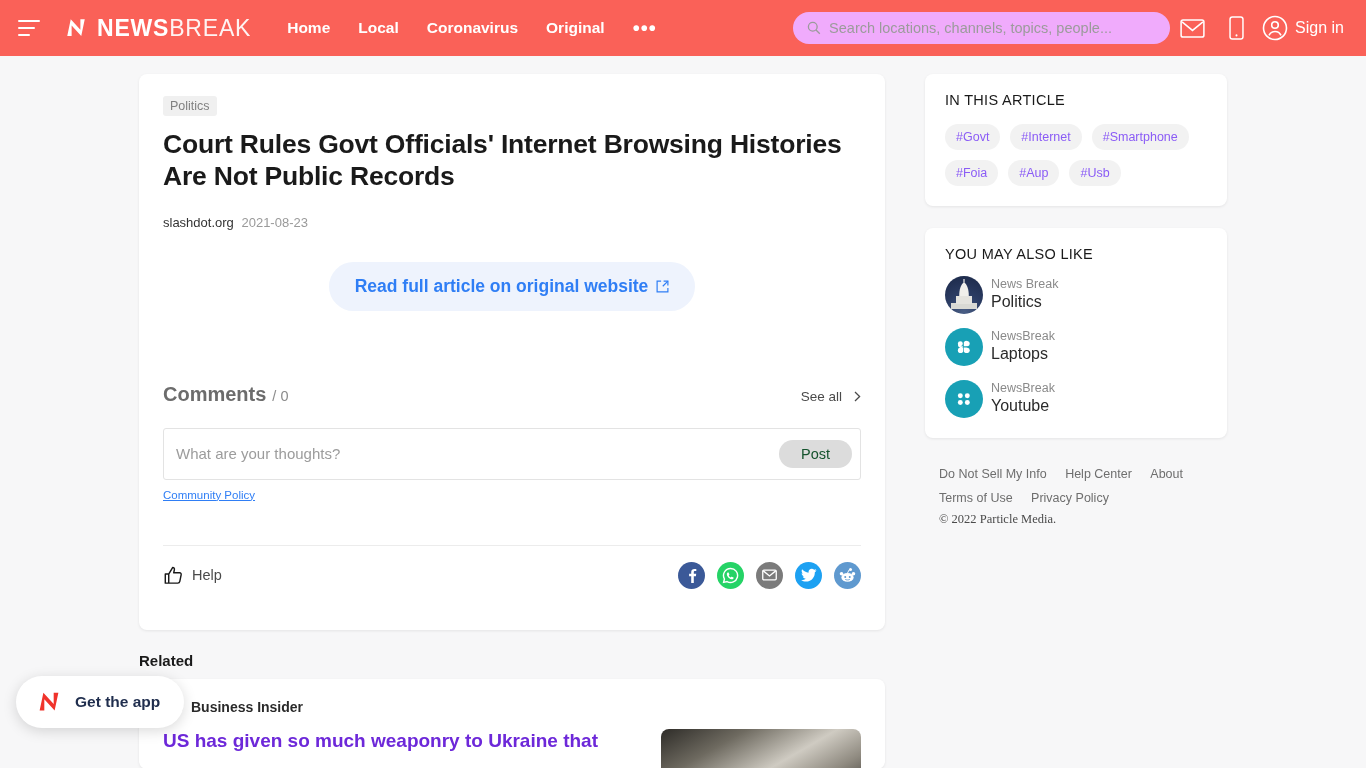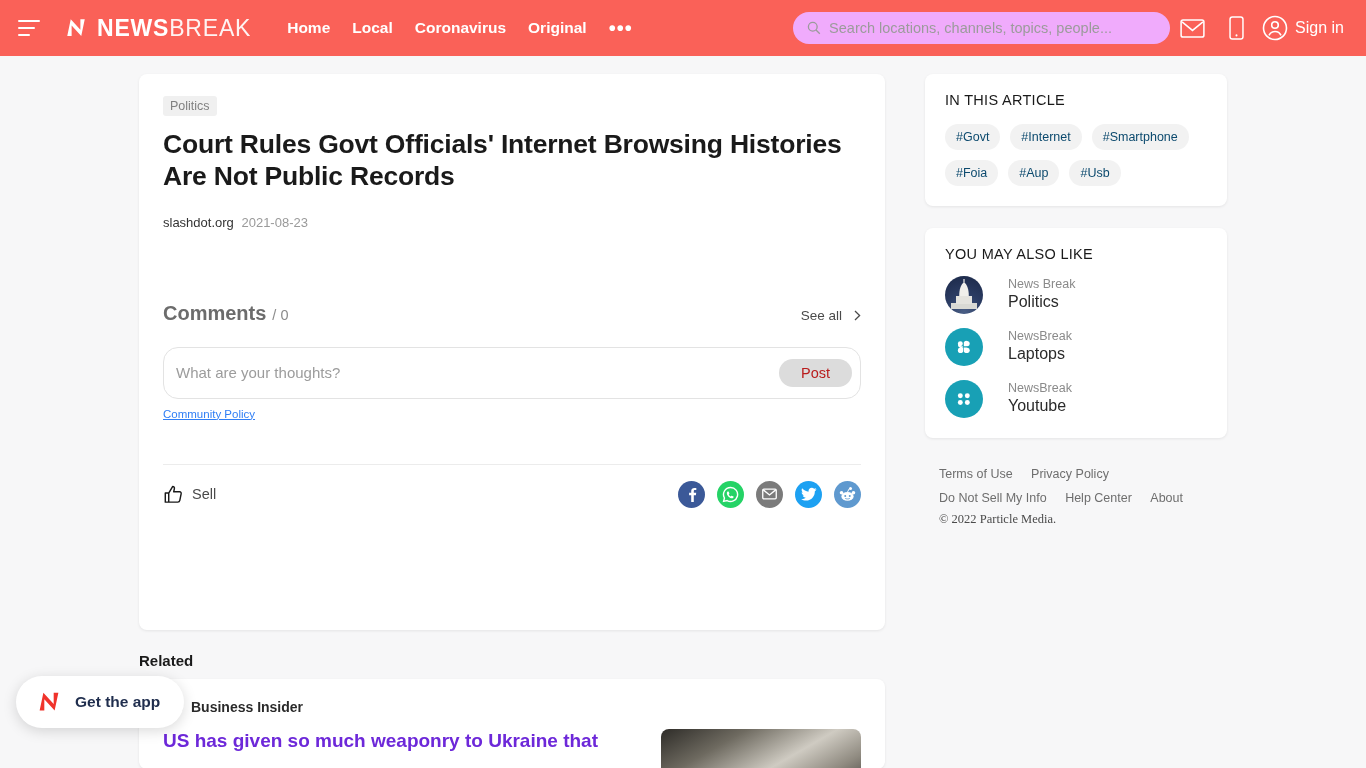--- a/index.html
+++ b/index.html
@@ -29,21 +29,21 @@
   .hamburger i:nth-child(3) { width: 12px; }
 
   .brand { display: flex; align-items: center; margin-left: 22px; cursor: pointer; }
   .brand-mark { width: 28px; height: 28px; flex: 0 0 auto; }
   .brand-name {
     color: #fff; font-size: 23px; font-weight: 700; letter-spacing: .8px;
     margin-left: 7px; white-space: nowrap;
   }
   .brand-name .light { font-weight: 400; opacity: .93; }
 
-  .nav { display: flex; align-items: center; margin-left: 36px; gap: 22px; }
+  .nav { display: flex; align-items: center; margin-left: 36px; gap: 28px; }
   .nav a {
     color: #fff; font-size: 15.5px; font-weight: 700; text-decoration: none;
     white-space: nowrap; cursor: pointer;
   }
   .nav .dots { color: #fff; font-size: 20px; font-weight: 700; letter-spacing: 1px;
     line-height: 10px; cursor: pointer; }
 
   .header-right { margin-left: auto; display: flex; align-items: center; gap: 0; }
   .searchbox {
     width: 377px; height: 32px; background: #f0abfc; border-radius: 16px;
@@ -92,30 +92,30 @@
   }
 
   
   .comments { margin-top: 72px; }
   .comments-head { display: flex; align-items: baseline; }
   .comments-head .ttl { font-size: 20px; font-weight: 700; color: #6c6c6c; }
   .comments-head .cnt { font-size: 14.5px; color: #8b8b8b; margin-left: 6px; }
   .see-all { margin-left: auto; font-size: 13.5px; color: #4a4a4a; cursor: pointer;
     display: flex; align-items: center; gap: 12px; }
   .comment-box {
-    margin-top: 22px; height: 52px; border: 1px solid #e3e3e3; border-radius: 15px;
+    margin-top: 22px; height: 52px; border: 1px solid #e3e3e3; border-radius: 3px;
     display: flex; align-items: center; padding: 0 8px 0 12px;
   }
   .comment-box input {
     flex: 1; border: 0; outline: 0; font-size: 15px; color: #333;
     font-family: "Liberation Sans", sans-serif; background: transparent;
   }
   .comment-box input::placeholder { color: #9c9c9c; }
   .post-btn {
-    background: #dcdcdc; color: #b91c1c; border: 0; border-radius: 20px;
+    background: #dcdcdc; color: #14532d; border: 0; border-radius: 20px;
     padding: 6px 22px; font-size: 14.5px; cursor: pointer;
     font-family: "Liberation Sans", sans-serif;
   }
   .policy { text-align: left; margin-top: 9px; font-size: 11.5px;
     color: #2f7ef5; cursor: pointer; text-decoration: underline; }
 
   .divider { border-top: 1px solid #ececec; margin-top: 44px; }
   .actions { display: flex; align-items: center; padding: 16px 0 22px; }
   .like { display: flex; align-items: center; gap: 8px; cursor: pointer; }
   .like span { font-size: 14.5px; color: #4a4a4a; }
@@ -139,24 +139,24 @@
     line-height: 1.25; flex: 1; }
   .rel-thumb { width: 200px; height: 112px; border-radius: 8px; flex: 0 0 auto;
     background: linear-gradient(150deg,#2e2c28 0%,#6e6a60 22%,#cfcbc2 45%,
       #8f8a80 62%,#3a3732 80%,#a9a49a 100%); }
 
   
   .side-card { padding: 18px 20px 20px; margin-bottom: 22px; }
   .side-ttl { font-size: 14.5px; font-weight: 400; color: #1a1a1a;
     letter-spacing: .3px; }
   .tags { display: flex; flex-wrap: wrap; gap: 10px; margin-top: 16px; }
-  .tag { background: #f2f2f2; color: #0c4a6e; font-size: 12.5px;
+  .tag { background: #f2f2f2; color: #8b5cf6; font-size: 12.5px;
     padding: 6px 11px; border-radius: 14px; cursor: pointer; white-space: nowrap; }
 
-  .chan { display: flex; align-items: center; gap: 25px; margin-top: 14px;
+  .chan { display: flex; align-items: center; gap: 8px; margin-top: 14px;
     cursor: pointer; }
   .chan-av { width: 38px; height: 38px; border-radius: 50%; flex: 0 0 auto;
     overflow: hidden; display: flex; align-items: center; justify-content: center; }
   .chan-av.clover { background: #18a0b5; }
   .chan-av.capitol { background: radial-gradient(circle at 50% 95%,
       #4a5f86 0%, #2b3c63 45%, #1b2847 100%); position: relative; }
   .chan-sub { font-size: 12.5px; color: #8a8a8a; line-height: 1.25; }
   .chan-name { font-size: 16px; color: #2b2b2b; line-height: 1.3; }
 
   .footer-links { padding: 4px 14px 0; }
@@ -243,20 +243,30 @@
 
       <span class="badge">Politics</span>
 
       <h1 class="title">Court Rules Govt Officials' Internet Browsing Histories Are Not Public Records</h1>
 
       <div class="meta">
         <span class="src">slashdot.org</span>
         <span class="date">2021-08-23</span>
       </div>
 
+      <div class="readfull-wrap">
+        <button class="readfull">
+          <span>Read full article on original website</span>
+          <svg width="13" height="13" viewBox="0 0 14 14">
+            <path d="M5.5 1.2 H1.2 V12.8 H12.8 V8.5" fill="none" stroke="#2f7ef5" stroke-width="1.3"></path>
+            <path d="M8.2 1.2 H12.8 V5.8" fill="none" stroke="#2f7ef5" stroke-width="1.3"></path>
+            <line x1="12.8" y1="1.2" x2="7.3" y2="6.7" stroke="#2f7ef5" stroke-width="1.3"></line>
+          </svg>
+        </button>
+      </div>
 
       <div class="comments">
         <div class="comments-head">
           <span class="ttl">Comments</span>
           <span class="cnt">/ 0</span>
           <span class="see-all">
             <span>See all</span>
             <svg width="7" height="11" viewBox="0 0 7 11">
               <path d="M1 1 L5.6 5.5 L1 10" fill="none" stroke="#4a4a4a" stroke-width="1.3"></path>
             </svg>
@@ -273,21 +283,21 @@
 
       <div class="divider"></div>
 
       <div class="actions">
         <div class="like">
           <svg width="21" height="21" viewBox="0 0 22 22">
             <path d="M6 9.5 L10.2 2.6 C11.6 2.6 12.2 3.6 11.9 5 L11.2 8.2 L17.4 8.2
                      C18.6 8.2 19.3 9.2 19 10.3 L17.6 17.2 C17.4 18.3 16.6 19 15.5 19
                      L6 19 Z M6 9.5 L2.4 9.5 L2.4 19 L6 19" fill="none" stroke="#1a1a1a" stroke-width="1.5" stroke-linejoin="round"></path>
           </svg>
-          <span>Sell</span>
+          <span>Help</span>
         </div>
 
         <div class="share">
           <div class="sbtn" style="background:#3b5998">
             <svg width="16" height="16" viewBox="0 0 16 16">
               <path d="M9.8 16 V9.2 H11.9 L12.2 6.8 H9.8 V5.3 C9.8 4.6 10 4.1 11 4.1 H12.3 V2
                        C12.1 1.96 11.3 1.9 10.4 1.9 C8.5 1.9 7.2 3 7.2 5.05 V6.8 H5.1 V9.2 H7.2 V16 Z" fill="#fff"></path>
             </svg>
           </div>
           <div class="sbtn" style="background:#25d366">
@@ -412,27 +422,27 @@
         </span>
         <span>
           <div class="chan-sub">NewsBreak</div>
           <div class="chan-name">Youtube</div>
         </span>
       </div>
     </div>
 
     <div class="footer-links">
       <div class="row">
-        <a>Terms of Use</a>
-        <a>Privacy Policy</a>
-      </div>
-      <div class="row">
         <a>Do Not Sell My Info</a>
         <a>Help Center</a>
         <a>About</a>
+      </div>
+      <div class="row">
+        <a>Terms of Use</a>
+        <a>Privacy Policy</a>
       </div>
       <div class="copyright">© 2022 Particle Media.</div>
     </div>
   </div>
 </div>
 
 <div class="app-pill">
   <svg width="30" height="30" viewBox="0 0 32 32">
     <path d="M6 25 L10 6 L21 18 L21 6 L26 6 L22 25 L11 13 L11 25 Z" fill="#f0332b"></path>
   </svg>

